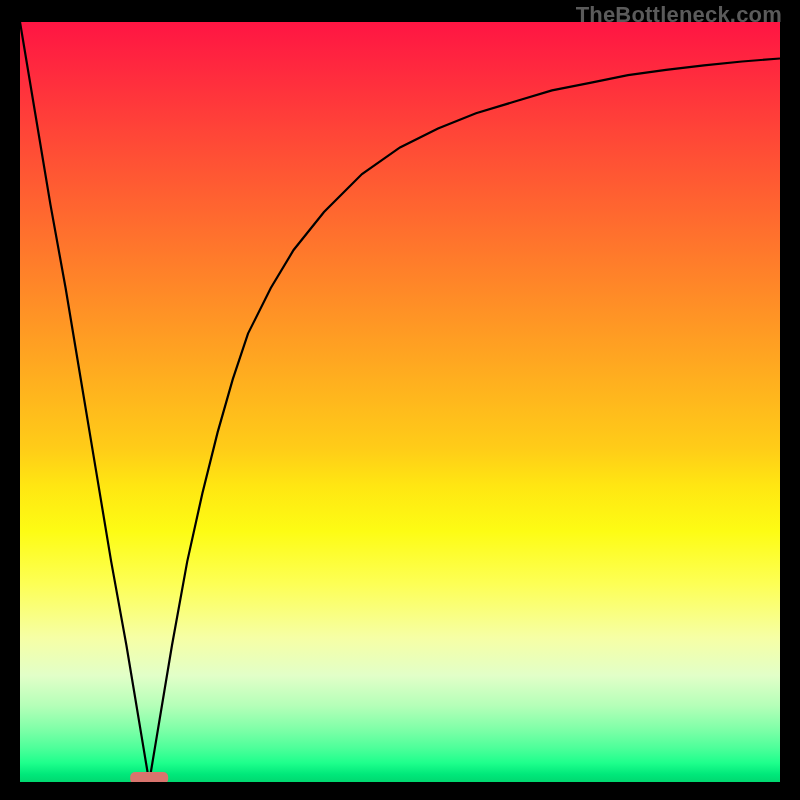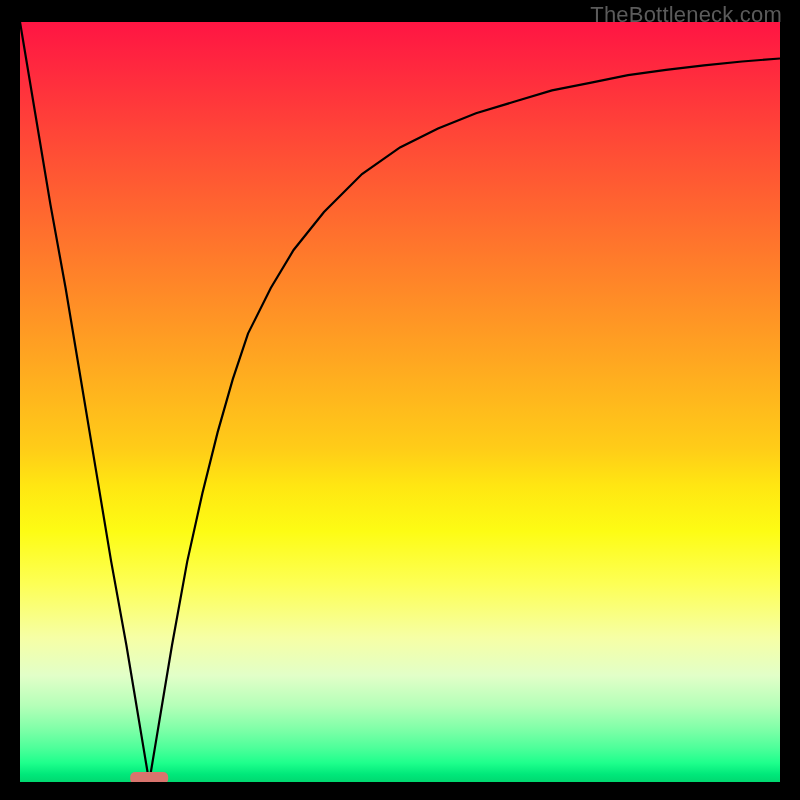--- a/index.html
+++ b/index.html
@@ -40,21 +40,21 @@
       #00e87a 99%,
       #00d870 100%
     );
   }
   .watermark {
     position: absolute;
     top: 2px;
     right: 18px;
     font-family: Arial, Helvetica, sans-serif;
     font-size: 22px;
-    font-weight: normal;
+    font-weight: bold;
     color: #5b5b5b;
     letter-spacing: 0.2px;
   }
   svg.overlay {
     position: absolute;
     left: 0;
     top: 0;
     width: 760px;
     height: 760px;
   }

